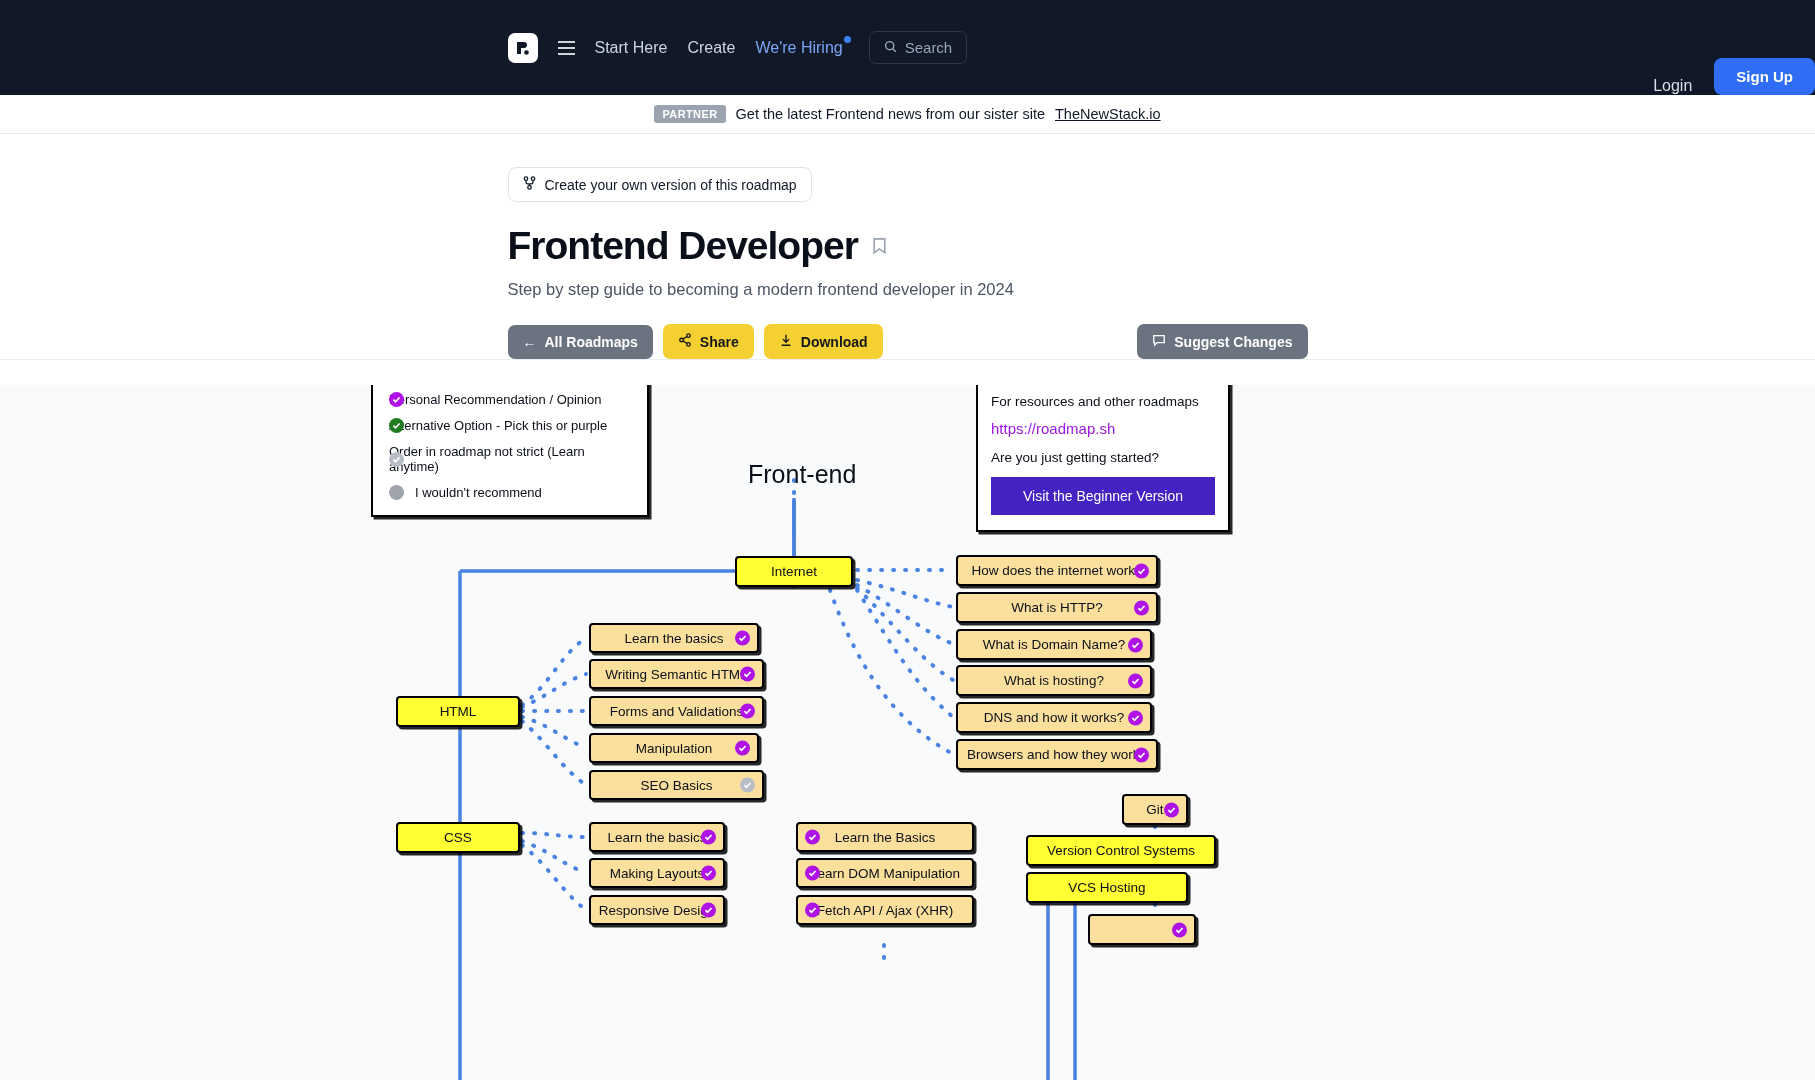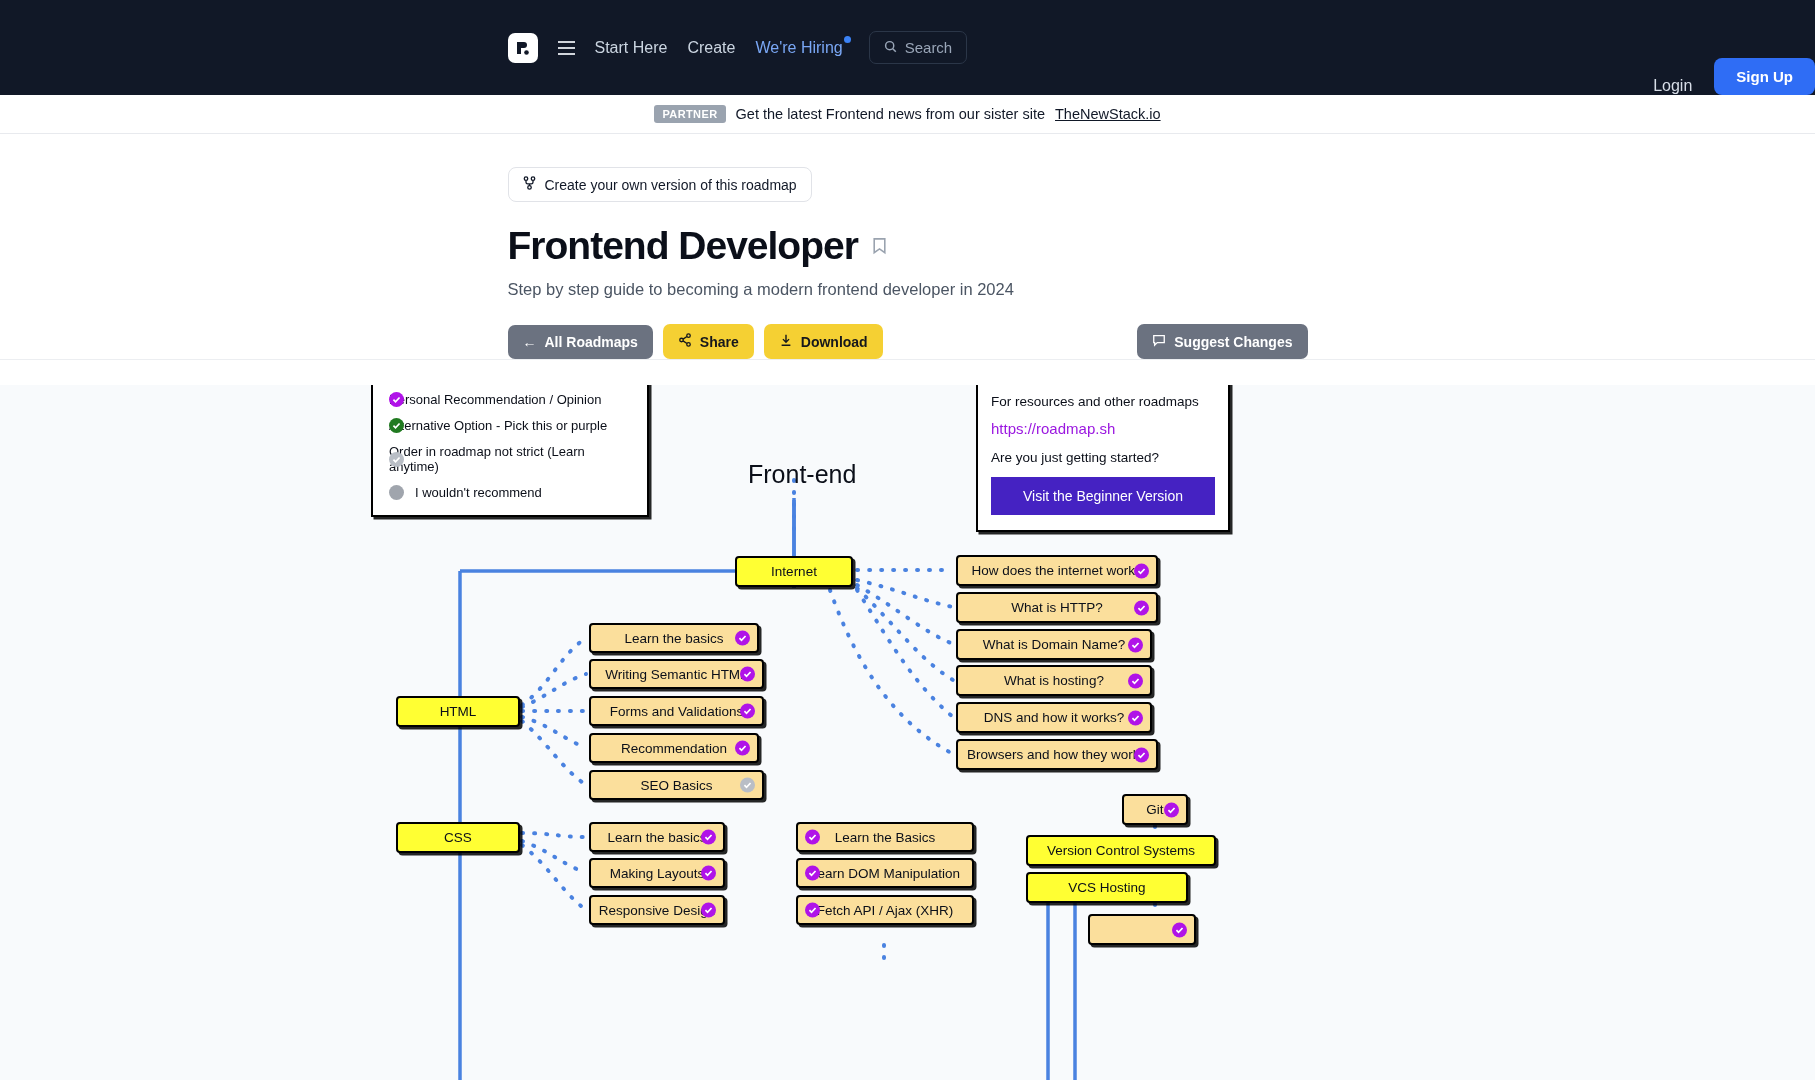--- a/index.html
+++ b/index.html
@@ -594,21 +594,21 @@
       </div>
       <div class="node topic" style="left: 589px; top: 311px; width: 175px; height: 30px;">
         <span>Forms and Validations</span>
         <span class="chk purple right">
           <svg width="9" height="9" viewBox="0 0 10 10" fill="none" stroke="#fff" stroke-width="1.9">
             <path d="M1.6 5.2l2.3 2.3L8.4 2.8"></path>
           </svg>
         </span>
       </div>
       <div class="node topic" style="left: 589px; top: 348px; width: 170px; height: 30px;">
-        <span>Recommendation</span>
+        <span>Manipulation</span>
         <span class="chk purple right">
           <svg width="9" height="9" viewBox="0 0 10 10" fill="none" stroke="#fff" stroke-width="1.9">
             <path d="M1.6 5.2l2.3 2.3L8.4 2.8"></path>
           </svg>
         </span>
       </div>
       <div class="node topic" style="left: 589px; top: 385px; width: 175px; height: 30px;">
         <span>SEO Basics</span>
         <span class="chk grey right">
           <svg width="9" height="9" viewBox="0 0 10 10" fill="none" stroke="#fff" stroke-width="1.9">

